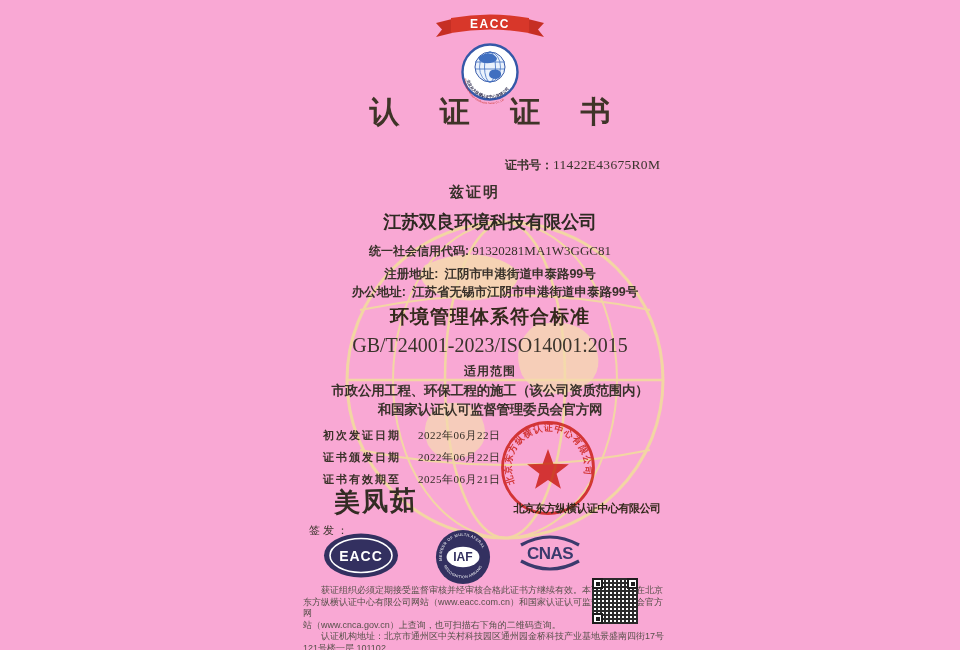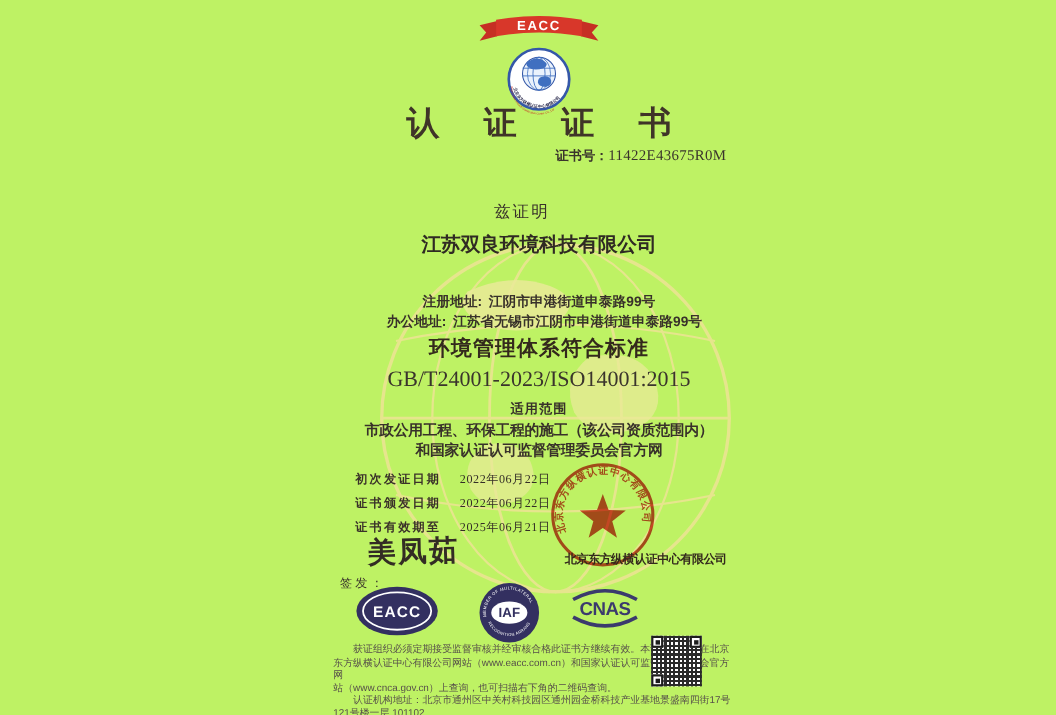--- a/index.html
+++ b/index.html
@@ -1,29 +1,29 @@
 <!DOCTYPE html>
 <html><head>
 <meta charset="utf-8">
 <style>
   html,body{margin:0;padding:0;background:#e8e6e0;}
-  .page{position:relative;width:960px;height:650px;background:#bef264;overflow:hidden;
+  .page{position:relative;width:960px;height:650px;background:#f9a8d4;overflow:hidden;
         font-family:"Liberation Sans",sans-serif;color:#38312a;}
   .abs{position:absolute;}
   .ctr{text-align:center;}
   
   .watermark{left:330px;top:205px;opacity:.8;}
   
   .logo-top{left:430px;top:12px;}
   
   .title{left:330px;top:92px;width:320px;font-size:30px;font-weight:bold;
          letter-spacing:16px;color:#3f3428;text-indent:16px;}
-  .certno{left:505px;top:133px;font-size:12px;font-weight:bold;color:#3a342c;text-align:right;}
+  .certno{left:505px;top:157px;font-size:12px;font-weight:bold;color:#3a342c;text-align:right;}
   .certno .val{font-family:"Liberation Serif",serif;font-weight:normal;font-size:13.5px;letter-spacing:.3px;}
-  .statement{left:449px;top:183px;font-size:15px;font-weight:normal;letter-spacing:2px;}
+  .statement{left:449px;top:183px;font-size:15px;font-weight:bold;letter-spacing:2px;}
   .company{left:280px;top:210px;width:420px;font-size:18px;font-weight:bold;letter-spacing:-0.2px;color:#2f2a23;}
   .credit{left:280px;top:243px;width:420px;font-size:12px;font-weight:bold;}
   .credit .val{font-family:"Liberation Serif",serif;font-weight:normal;font-size:13px;}
   .addr1{left:230px;top:266px;width:520px;font-size:12.5px;font-weight:bold;}
   .addr2{left:230px;top:284px;width:530px;font-size:12.5px;font-weight:bold;}
   .addr1 .val,.addr2 .val{margin-left:6px;}
   .sysline{left:290px;top:304px;width:400px;font-size:19px;font-weight:bold;letter-spacing:1px;color:#33291c;}
   .stdcode{left:280px;top:334px;width:420px;font-family:"Liberation Serif",serif;font-size:20px;color:#3a342c;}
   .scopelbl{left:290px;top:363px;width:400px;font-size:12px;font-weight:bold;letter-spacing:1px;}
   .scope1{left:250px;top:382px;width:480px;font-size:13.5px;font-weight:bold;letter-spacing:-0.3px;}
@@ -96,20 +96,24 @@
   <div class="abs title ctr">认 证 证 书</div>
 
   <div class="abs certno">
     <span>证书号：</span><span class="val">11422E43675R0M</span>
   </div>
 
   <div class="abs statement">兹证明</div>
 
   <div class="abs company ctr">江苏双良环境科技有限公司</div>
 
+  <div class="abs credit ctr">
+    <span>统一社会信用代码:</span>
+    <span class="val">91320281MA1W3GGC81</span>
+  </div>
 
   <div class="abs addr1 ctr">
     <span>注册地址:</span><span class="val">江阴市申港街道申泰路99号</span>
   </div>
   <div class="abs addr2 ctr">
     <span>办公地址:</span><span class="val">江苏省无锡市江阴市申港街道申泰路99号</span>
   </div>
 
   <div class="abs sysline ctr">环境管理体系符合标准</div>
   <div class="abs stdcode ctr">GB/T24001-2023/ISO14001:2015</div>

